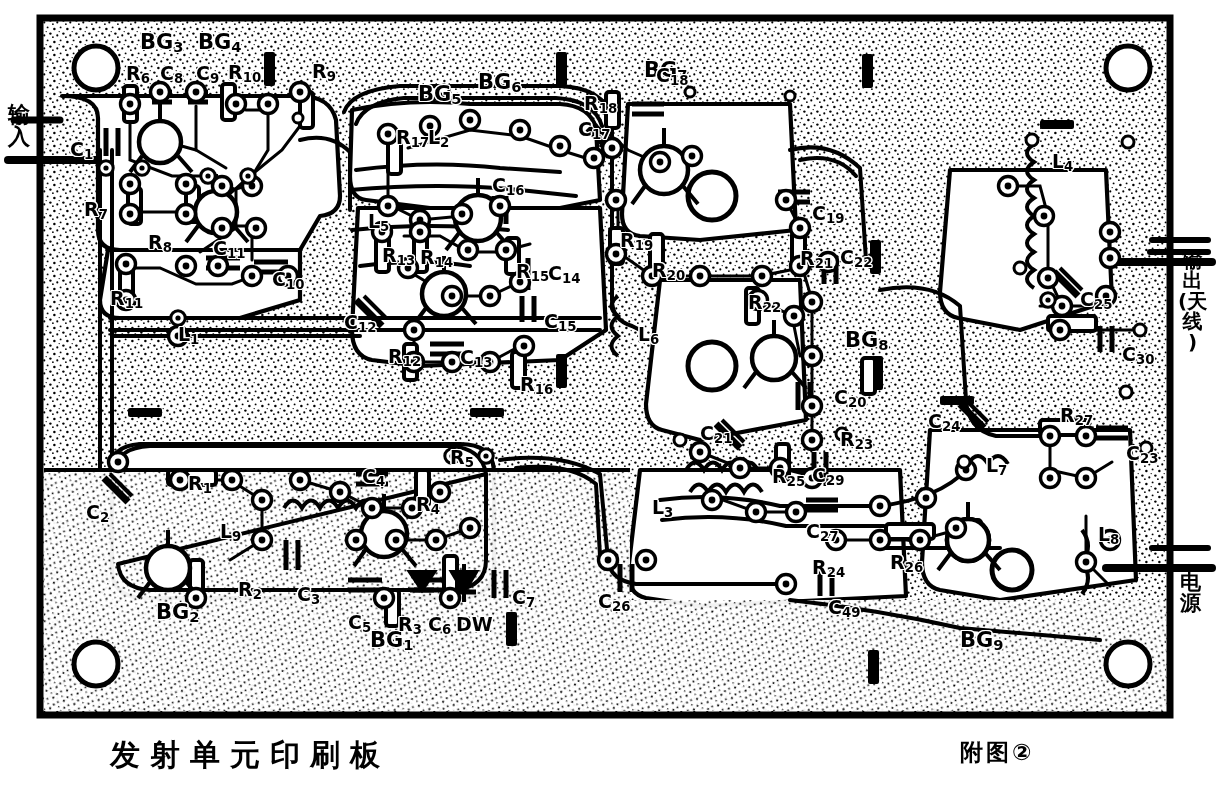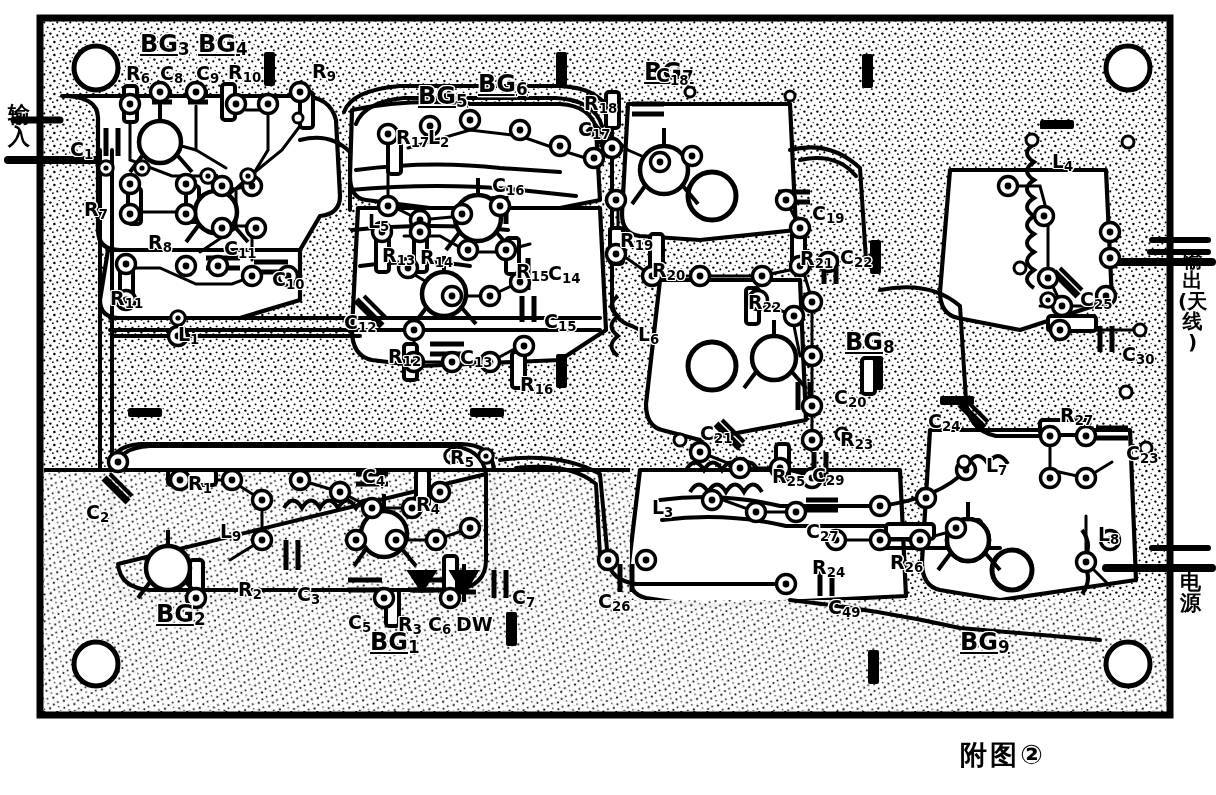--- a/index.html
+++ b/index.html
@@ -11,21 +11,21 @@
   }
   #stage{position:absolute;inset:0;width:1216px;height:795px;}
   svg#board{position:absolute;left:0;top:0;width:1216px;height:795px;display:block;}
 
   
   .caption{
     position:absolute;font-weight:700;color:#000;white-space:nowrap;
     font-family:"DejaVu Sans","Liberation Sans",sans-serif;
   }
   #caption-title{left:110px;top:735px;font-size:30px;letter-spacing:10px;}
-  #caption-figure{left:960px;top:737px;font-size:27px;letter-spacing:3px;}
+  #caption-figure{left:960px;top:737px;font-size:23px;letter-spacing:3px;}
 
   
   .edge-label{
     position:absolute;font-weight:700;font-size:22px;line-height:1.02;
     text-align:center;white-space:pre-line;color:#000;
   }
   #edge-input{left:8px;top:104px;letter-spacing:0;}
   #edge-output{left:1178px;top:250px;font-size:20px;}
   #edge-power{left:1180px;top:572px;font-size:21px;}
 
@@ -39,21 +39,21 @@
 
   
   .ref{
     position:absolute;font-weight:700;color:#000;white-space:nowrap;
     font-size:19px;z-index:5;line-height:1;
     text-shadow:
        1.4px 0 0 #fff, -1.4px 0 0 #fff, 0 1.4px 0 #fff, 0 -1.4px 0 #fff,
        1px 1px 0 #fff, -1px 1px 0 #fff, 1px -1px 0 #fff, -1px -1px 0 #fff;
   }
   .ref sub{font-size:0.70em;vertical-align:baseline;position:relative;top:3px;}
-  .ref.big{font-size:24px;text-decoration:underline;}
+  .ref.big{font-size:21px;}
 </style>
 </head>
 <body>
 
 <div id="stage">
 
   <svg id="board" viewBox="0 0 1216 795" xmlns="http://www.w3.org/2000/svg">
     <defs>
 
       <pattern id="stipple" width="13" height="13" patternUnits="userSpaceOnUse">
@@ -606,21 +606,21 @@
   <div class="ref" style="left:70px;top:140px">C<sub>1</sub></div>
   <div class="ref" style="left:86px;top:503px">C<sub>2</sub></div>
   <div class="ref" style="left:297px;top:585px">C<sub>3</sub></div>
   <div class="ref" style="left:362px;top:467px">C<sub>4</sub></div>
   <div class="ref" style="left:348px;top:613px">C<sub>5</sub></div>
   <div class="ref" style="left:428px;top:615px">C<sub>6</sub></div>
   <div class="ref" style="left:512px;top:588px">C<sub>7</sub></div>
   <div class="ref" style="left:160px;top:64px">C<sub>8</sub></div>
   <div class="ref" style="left:196px;top:64px">C<sub>9</sub></div>
   <div class="ref" style="left:272px;top:270px">C<sub>10</sub></div>
-  <div class="ref" style="left:224px;top:239px">C<sub>11</sub></div>
+  <div class="ref" style="left:213px;top:239px">C<sub>11</sub></div>
   <div class="ref" style="left:344px;top:313px">C<sub>12</sub></div>
   <div class="ref" style="left:460px;top:348px">C<sub>13</sub></div>
   <div class="ref" style="left:548px;top:264px">C<sub>14</sub></div>
   <div class="ref" style="left:544px;top:312px">C<sub>15</sub></div>
   <div class="ref" style="left:492px;top:176px">C<sub>16</sub></div>
   <div class="ref" style="left:578px;top:120px">C<sub>17</sub></div>
   <div class="ref" style="left:656px;top:66px">C<sub>18</sub></div>
   <div class="ref" style="left:812px;top:204px">C<sub>19</sub></div>
   <div class="ref" style="left:834px;top:388px">C<sub>20</sub></div>
   <div class="ref" style="left:700px;top:424px">C<sub>21</sub></div>
@@ -650,15 +650,16 @@
   <div class="edge-label" id="edge-input">输
 入</div>
   <div class="edge-label" id="edge-output">输
 出
 (天
 线
 )</div>
   <div class="edge-label" id="edge-power">电
 源</div>
 
+  <div class="caption" id="caption-title">发射单元印刷板</div>
   <div class="caption" id="caption-figure">附图②</div>
 
 </div>
 
 </body></html>

